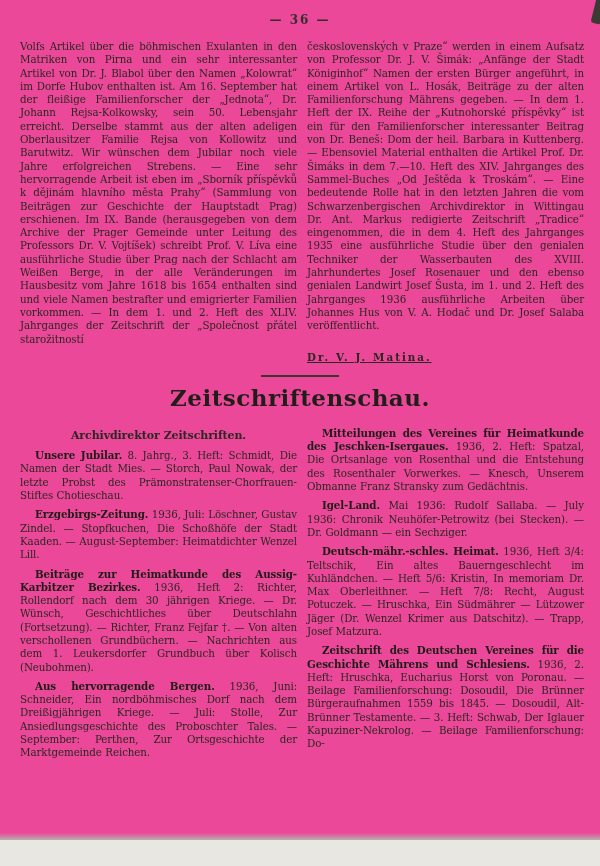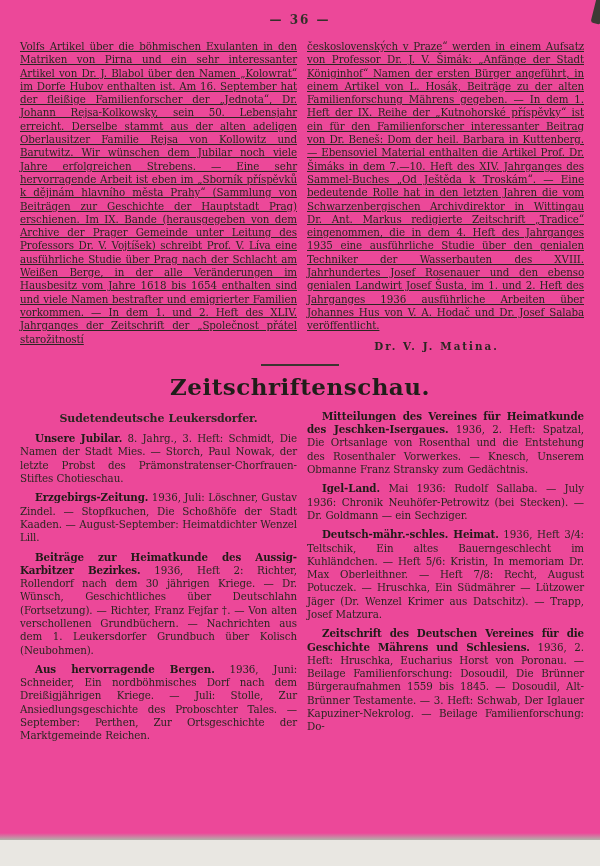--- a/index.html
+++ b/index.html
@@ -31,38 +31,39 @@
   }
   .col{
     flex:1 1 0;
     text-align:justify;
     font-size:10.3px;
     line-height:13.3px;
     letter-spacing:-0.1px;
     word-spacing:0.3px;
   }
   .sec1{margin-top:13px;}
-  .sec1 p{margin:0;text-decoration:underline;}
+  .sec1 p{margin:0;}
   .signature{
-    text-align:center;
+    text-align:left;
     padding-right:18px;
     letter-spacing:2px;
     font-weight:bold;
-    margin-top:7px;
+    margin-top:18px;
+    text-decoration:underline;
   }
   .divider{
     width:78px;height:2px;
     background:#3a3630;
     margin:11px auto 0 auto;
   }
   .main-heading{
     text-align:center;
     font-size:23px;
     font-weight:bold;
-    margin:7px 0 10px 0;
+    margin:7px 0 16px 0;
     color:#211e1a;
     letter-spacing:0.5px;
   }
   .subheading{
     text-align:center;
     font-weight:bold;
     font-size:11px;
     margin:2px 0 7px 0;
   }
   .entry{
@@ -105,21 +106,21 @@
       <div class="signature">Dr. V. J. Matina.</div>
     </div>
   </div>
 
   <div class="divider"></div>
 
   <div class="main-heading">Zeitschriftenschau.</div>
 
   <div class="cols sec2">
     <div class="col">
-      <div class="subheading">Sudetendeutsche Leukersdorfer.</div>
+      <div class="subheading">Archivdirektor Zeitschriften.</div>
 
       <p class="entry"><b class="jt">Unsere Jubilar.</b><span> 8. Jahrg., 3. Heft: Schmidt, Die Namen der Stadt Mies. — Storch, Paul Nowak, der letzte Probst des Prämonstratenser-Chorfrauen-Stiftes Chotieschau.</span></p>
       <p class="entry"><b class="jt">Erzgebirgs-Zeitung.</b><span> 1936, Juli: Löschner, Gustav Zindel. — Stopfkuchen, Die Schoßhöfe der Stadt Kaaden. — August-September: Heimatdichter Wenzel Lill.</span></p>
       <p class="entry"><b class="jt">Beiträge zur Heimatkunde des Aussig-Karbitzer Bezirkes.</b><span> 1936, Heft 2: Richter, Rollendorf nach dem 30 jährigen Kriege. — Dr. Wünsch, Geschichtliches über Deutschlahn (Fortsetzung). — Richter, Franz Fejfar †. — Von alten verschollenen Grundbüchern. — Nachrichten aus dem 1. Leukersdorfer Grundbuch über Kolisch (Neubohmen).</span></p>
       <p class="entry"><b class="jt">Aus hervorragende Bergen.</b><span> 1936, Juni: Schneider, Ein nordböhmisches Dorf nach dem Dreißigjährigen Kriege. — Juli: Stolle, Zur Ansiedlungsgeschichte des Proboschter Tales. — September: Perthen, Zur Ortsgeschichte der Marktgemeinde Reichen.</span></p>
     </div>
 
     <div class="col">
       <p class="entry"><b class="jt">Mitteilungen des Vereines für Heimatkunde des Jeschken-Isergaues.</b><span> 1936, 2. Heft: Spatzal, Die Ortsanlage von Rosenthal und die Entstehung des Rosenthaler Vorwerkes. — Knesch, Unserem Obmanne Franz Stransky zum Gedächtnis.</span></p>
       <p class="entry"><b class="jt">Igel-Land.</b><span> Mai 1936: Rudolf Sallaba. — July 1936: Chronik Neuhöfer-Petrowitz (bei Stecken). — Dr. Goldmann — ein Sechziger.</span></p>

